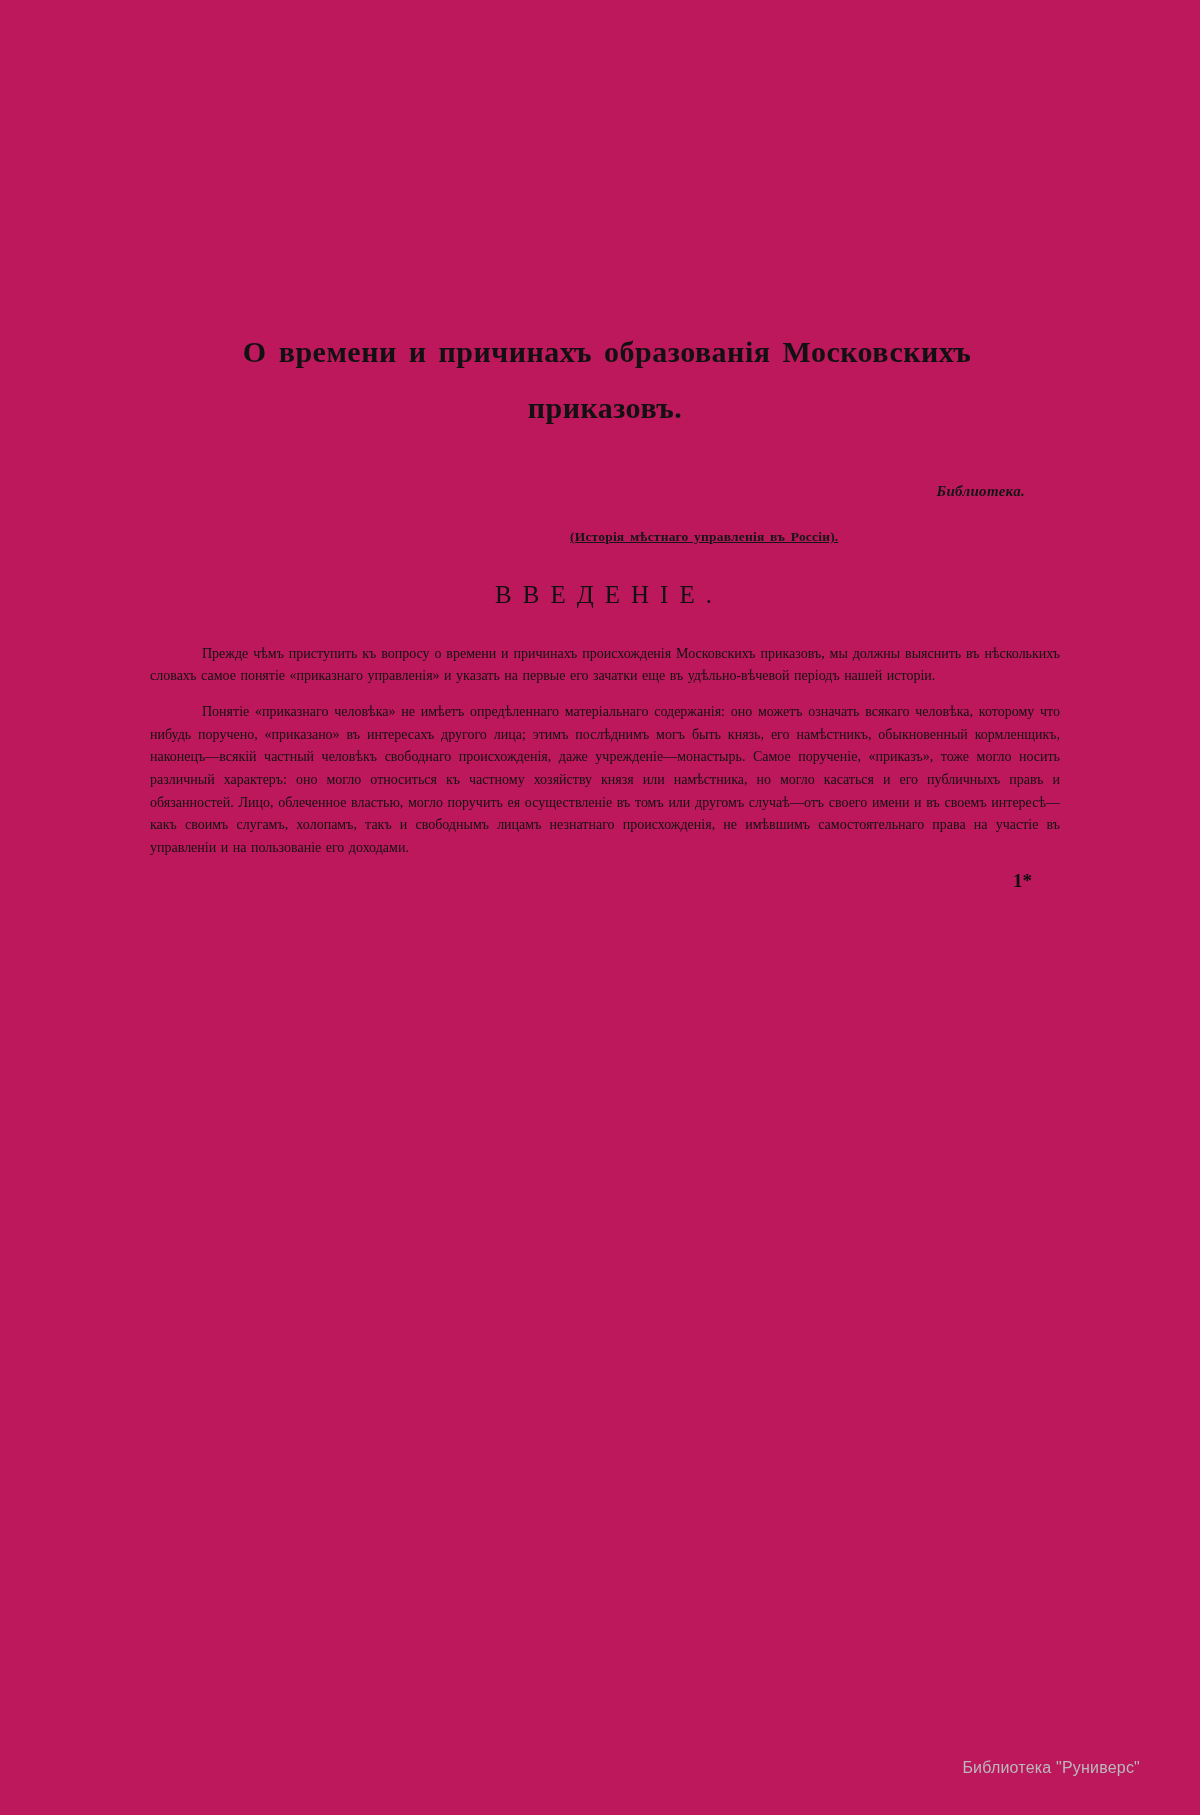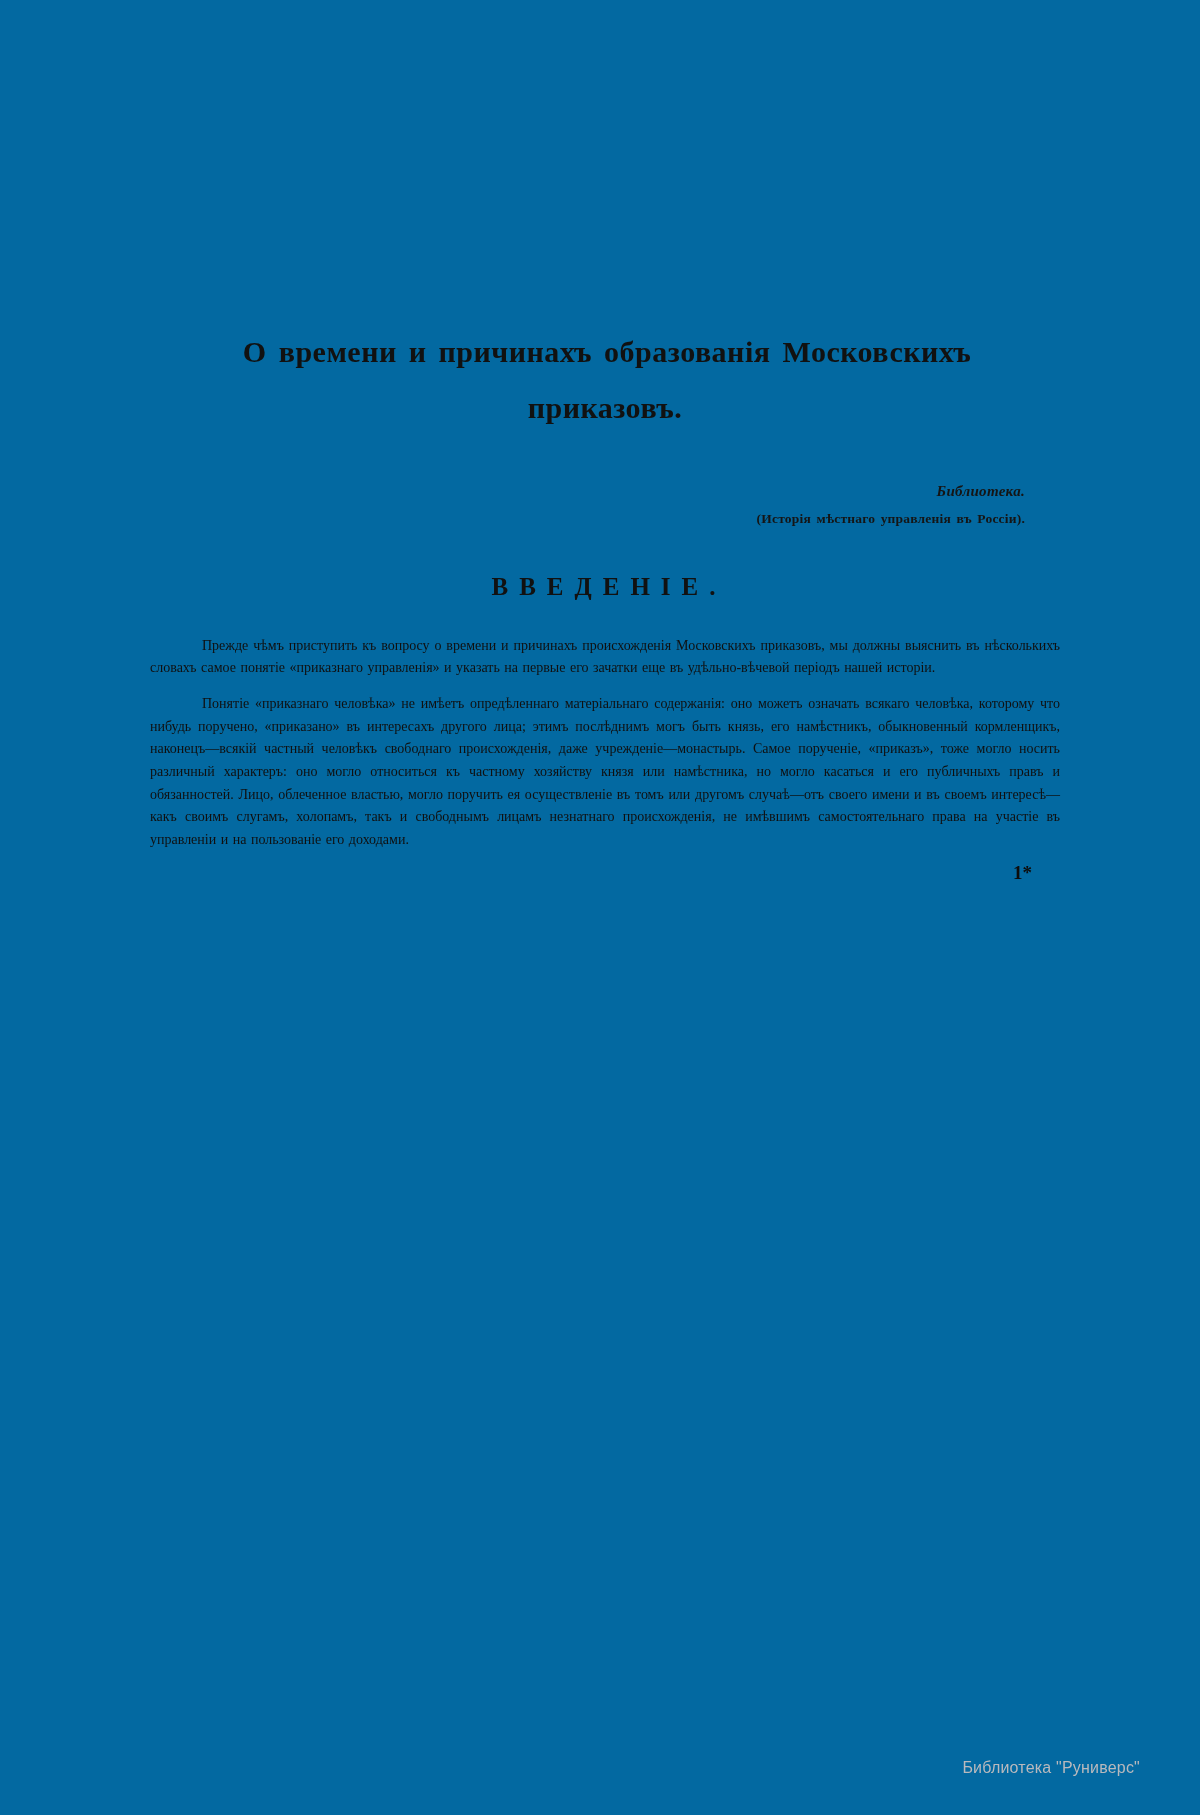--- a/index.html
+++ b/index.html
@@ -16,21 +16,21 @@
     overflow: hidden;
   }
 
   
   #page {
     position: absolute;
     left: 0;
     top: 0;
     width: 1200px;
     height: 1815px;
-    background: #0369a1;
+    background: #be185d;
   }
 
   #page-inner {
     position: absolute;
     left: 150px;
     top: 330px;
     width: 910px;
   }
 
   
@@ -68,33 +68,35 @@
   }
   .epigraph-attrib {
     margin-top: 16px;
     text-align: right;
     padding-right: 26px;
     font-style: italic;
     font-weight: bold;
     font-size: 15px;
   }
   .epigraph-source {
-    text-align: right;
+    margin-top: 18px;
+    text-align: left;
     font-size: 13.5px;
     font-weight: bold;
     letter-spacing: 0.2px;
+    text-decoration: underline;
   }
 
   
   .section-heading {
-    margin-top: 40px;
+    margin-top: 30px;
     margin-bottom: 34px;
     text-align: center;
     font-size: 25px;
-    font-weight: bold;
+    font-weight: normal;
     letter-spacing: 11px;
     padding-left: 8px;
     color: #111;
   }
 
   
   .body-text p {
     margin: 0 0 0 0;
     font-size: 14px;
     line-height: 1.62;

